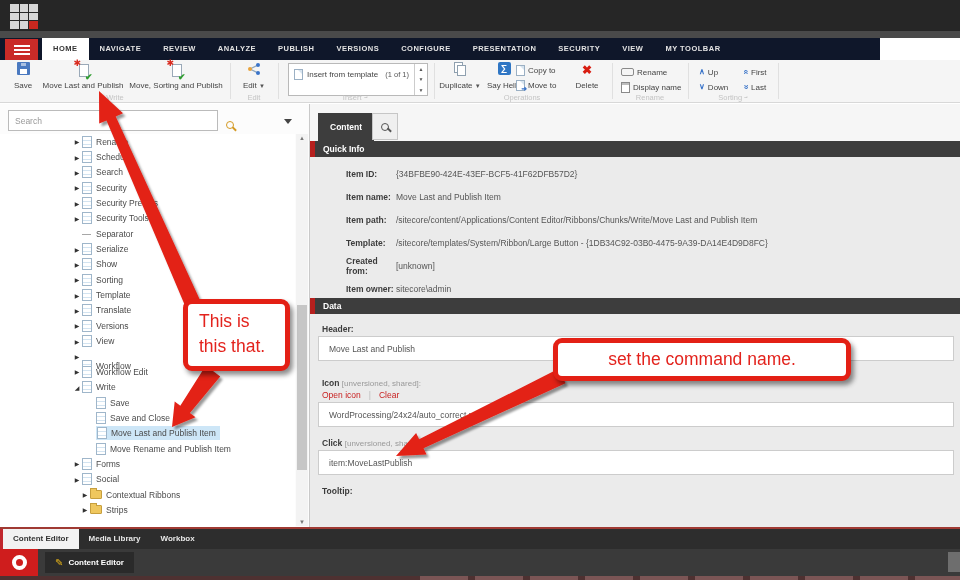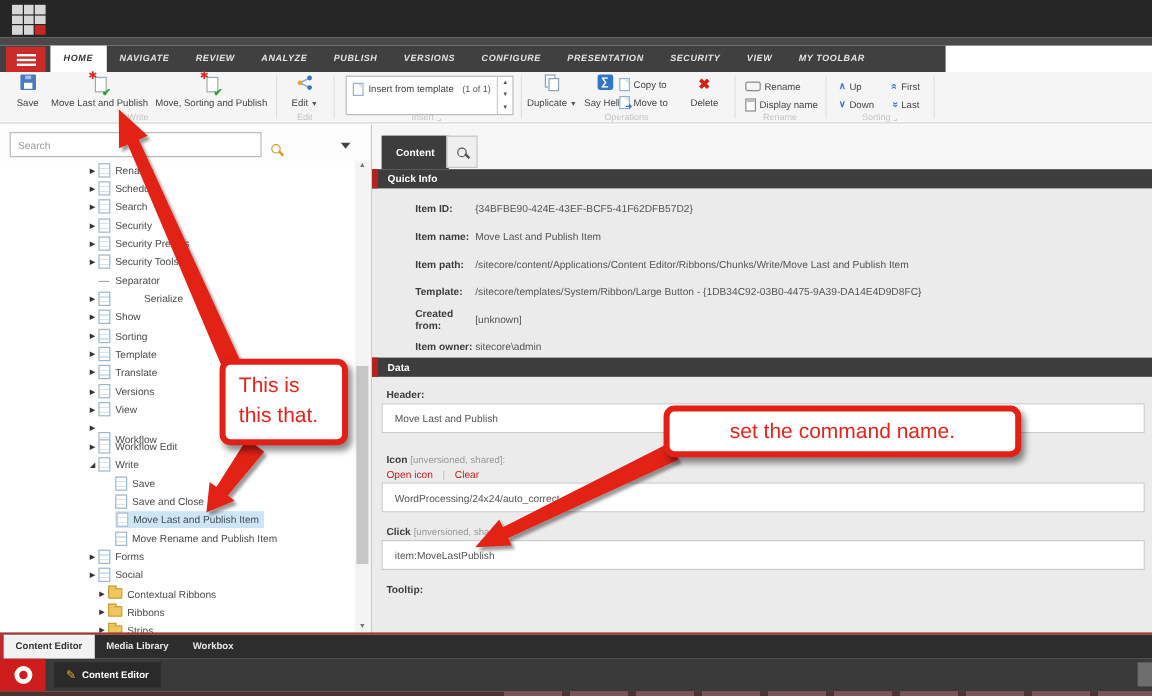--- a/index.html
+++ b/index.html
@@ -7,22 +7,22 @@
        font-family:"Liberation Sans",sans-serif;background:#fff;-webkit-font-smoothing:antialiased;}
   *{box-sizing:border-box;}
 
   
   #topbar{position:absolute;left:0;top:0;width:960px;height:31px;background:#262626;}
   #logo{position:absolute;left:10px;top:4px;width:28px;height:25px;display:grid;
         grid-template-columns:repeat(3,1fr);grid-template-rows:repeat(3,1fr);gap:1px;}
   #logo span{background:#d6d6d6;}
   #logo span.red{background:#c8281f;}
   #tabstrip{position:absolute;left:0;top:31px;width:960px;height:7px;background:#4a4a4a;}
-  #tabrow{position:absolute;left:0;top:38px;width:788px;height:22px;background:#404040;
-          display:flex;align-items:stretch;padding-left:42px;font-style:italic;}
+  #tabrow{position:absolute;left:0;top:38px;width:880px;height:22px;background:#0f172a;
+          display:flex;align-items:stretch;padding-left:42px;}
   .rtab{font-size:7.5px;font-weight:bold;letter-spacing:.5px;color:#e3e3e3;
         line-height:22px;padding:0 11px;white-space:nowrap;cursor:default;}
   .rtab.active{background:#fff;color:#333;}
   #hamburger{position:absolute;left:5px;top:39px;width:33px;height:21px;background:#c92b28;
              display:flex;flex-direction:column;justify-content:center;align-items:center;gap:2px;}
   #hamburger i{display:block;width:16px;height:2px;background:#fff;}
 
   
   #ribbon{position:absolute;left:0;top:60px;width:960px;height:43px;background:#f5f5f5;
           border-bottom:1px solid #d8d8d8;}
@@ -362,21 +362,21 @@
       </div>
       <div class="tree-row lvl2">
         <span class="tw"></span>
         <span style="display: flex; align-items: center;">
           <span class="ticon dash">—</span>
           <span>Separator</span>
         </span>
       </div>
       <div class="tree-row lvl2">
         <span class="tw">▶</span>
-        <span style="display: flex; align-items: center; gap: 24px;">
+        <span style="display: flex; align-items: center;">
           <span class="ticon doc"></span>
           <span>Serialize</span>
         </span>
       </div>
       <div class="tree-row lvl2">
         <span class="tw">▶</span>
         <span style="display: flex; align-items: center;">
           <span class="ticon doc"></span>
           <span>Show</span>
         </span>
@@ -477,27 +477,20 @@
         <span style="display: flex; align-items: center;">
           <span class="ticon doc"></span>
           <span>Social</span>
         </span>
       </div>
       <div class="tree-row lvl1">
         <span class="tw">▶</span>
         <span style="display: flex; align-items: center;">
           <span class="ticon folder"></span>
           <span>Contextual Ribbons</span>
-        </span>
-      </div>
-      <div class="tree-row lvl1">
-        <span class="tw">▶</span>
-        <span style="display: flex; align-items: center;">
-          <span class="ticon folder"></span>
-          <span>Ribbons</span>
         </span>
       </div>
       <div class="tree-row lvl1">
         <span class="tw">▶</span>
         <span style="display: flex; align-items: center;">
           <span class="ticon folder"></span>
           <span>Strips</span>
         </span>
       </div>
     </div>

